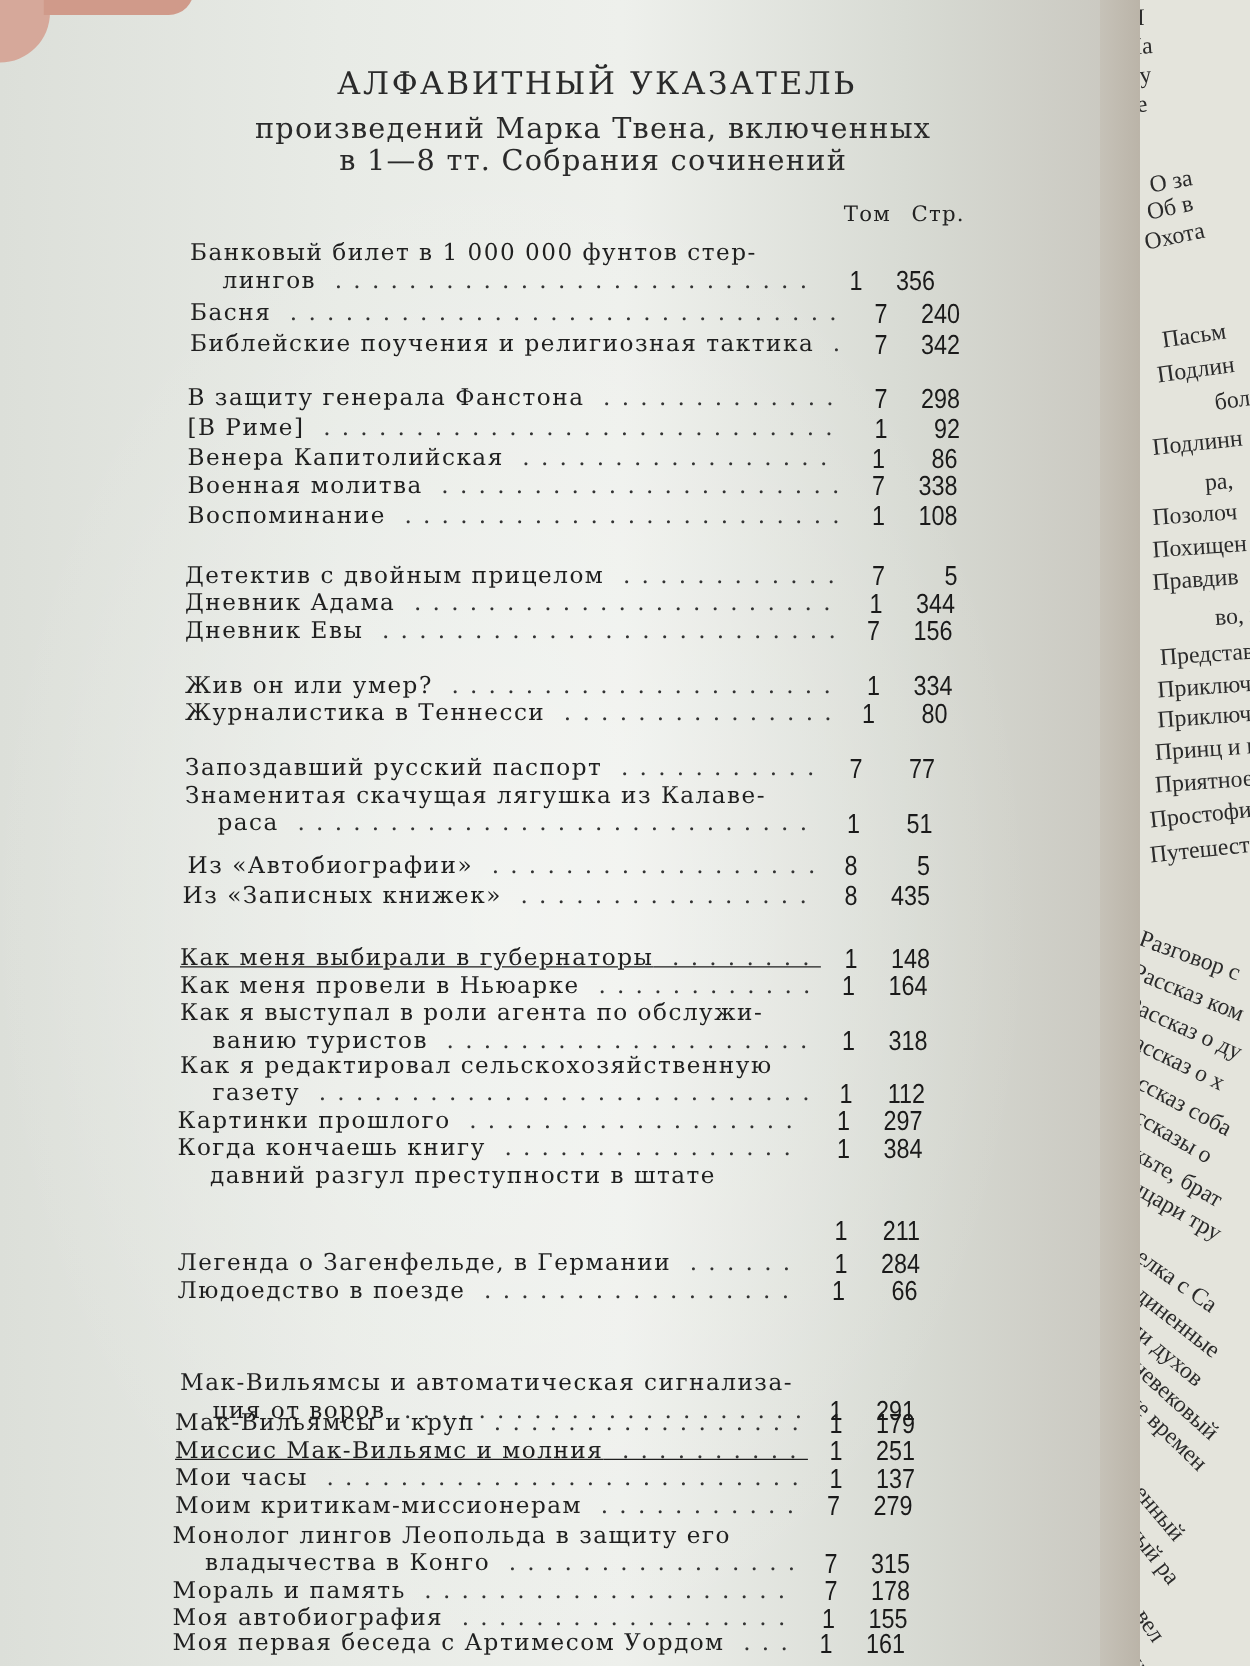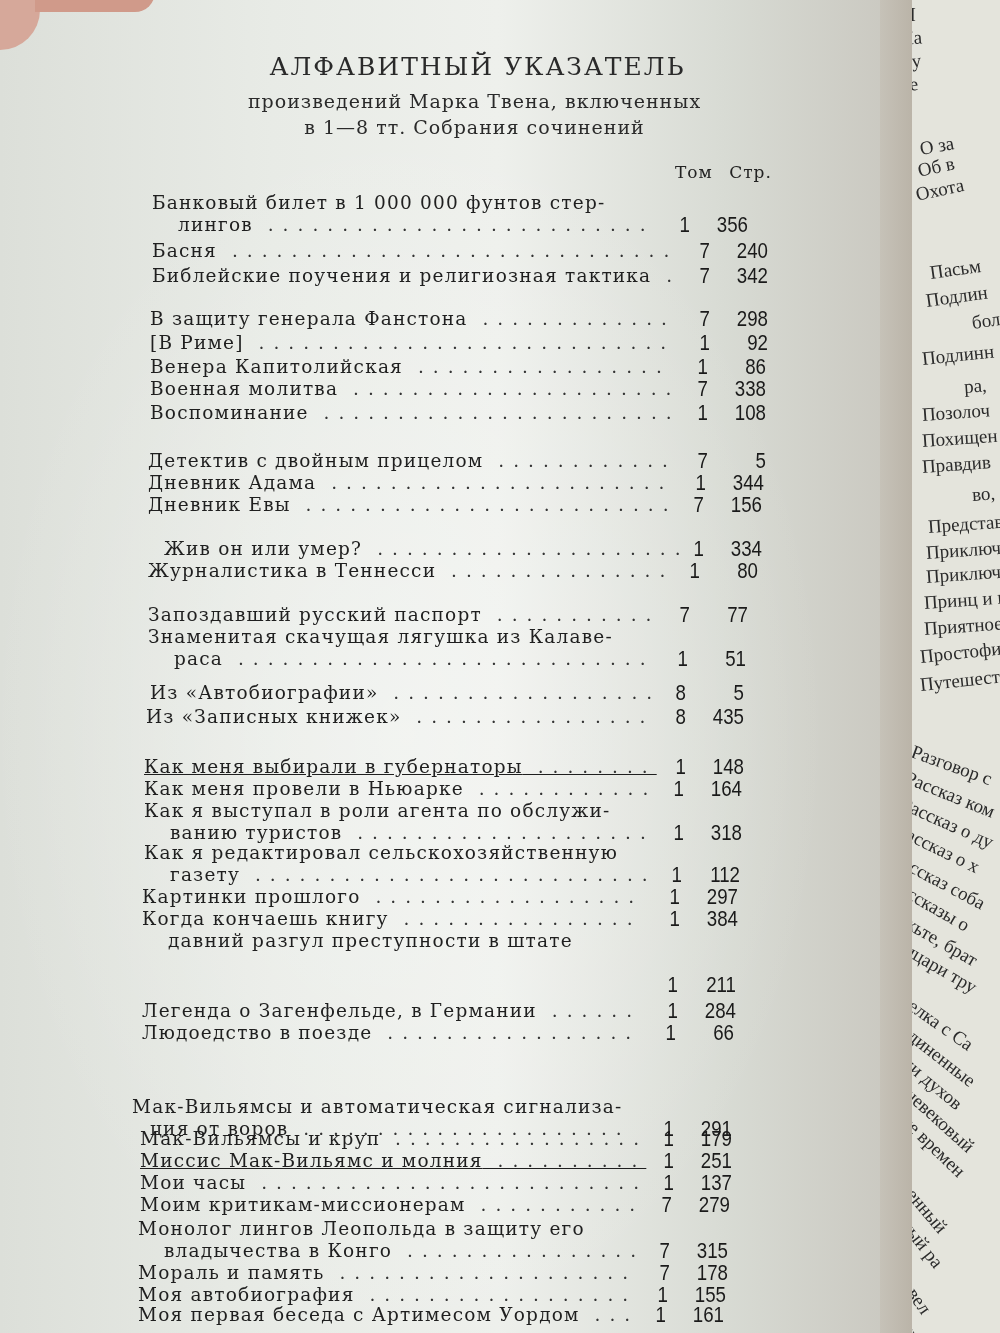--- a/index.html
+++ b/index.html
@@ -33,21 +33,21 @@
       position: absolute; left: 912px; top: 0; width: 100px; height: 1333px;
       background: #e4e4dc;
       overflow: hidden;
     }
     .right-line {
       position: absolute; white-space: nowrap; font-family: "Liberation Serif", serif;
       font-size: 19px; color: #2b2b2b; transform-origin: left center;
     }
     .header { position: absolute; left: 0; width: 905px; text-align: center; color: #2a2a2a; }
     .title { top: 52px; font-size: 25px; letter-spacing: 2px; left: 0; padding-left: 50px; box-sizing: border-box; }
-    .subtitle { font-size: 19px; letter-spacing: 1px; padding-left: 44px; box-sizing: border-box; }
+    .subtitle { font-size: 23px; letter-spacing: 1px; padding-left: 44px; box-sizing: border-box; }
     .sub1 { top: 90px; }
     .sub2 { top: 116px; }
     .col-head {
       position: absolute; top: 162px; left: 675px; font-size: 17px; color: #222; letter-spacing: 1px;
     }
     .col-head span { margin-right: 10px; }
     .entries { position: absolute; left: 0; top: 0; }
     .entry {
       position: absolute; font-size: 18.5px; color: #1f1f1f; letter-spacing: 1.2px; line-height: 22px;
     }
@@ -172,21 +172,21 @@
     <div class="entry" style="top: 472px; left: 148px;">
       <span class="line">Дневник Адама<span class="leader"> .......................</span></span>
     </div>
     <div class="num vol" style="top: 470px; left: 686px;">1</div>
     <div class="num pg" style="top: 470px; left: 704px;">344</div>
     <div class="entry" style="top: 494px; left: 148px;">
       <span class="line">Дневник Евы<span class="leader"> .........................</span></span>
     </div>
     <div class="num vol" style="top: 492px; left: 684px;">7</div>
     <div class="num pg" style="top: 492px; left: 702px;">156</div>
-    <div class="entry" style="top: 538px; left: 148px; margin-left: 16px;">
+    <div class="entry" style="top: 538px; left: 148px;">
       <span class="line">Жив он или умер?<span class="leader"> .....................</span></span>
     </div>
     <div class="num vol" style="top: 536px; left: 684px;">1</div>
     <div class="num pg" style="top: 536px; left: 702px;">334</div>
     <div class="entry" style="top: 560px; left: 148px;">
       <span class="line">Журналистика в Теннесси<span class="leader"> ...............</span></span>
     </div>
     <div class="num vol" style="top: 558px; left: 680px;">1</div>
     <div class="num pg" style="top: 558px; left: 698px;">80</div>
     <div class="entry" style="top: 604px; left: 148px;">
@@ -250,21 +250,21 @@
     <div class="entry" style="top: 1000px; left: 142px;">
       <span class="line">Легенда о Загенфельде, в Германии<span class="leader"> ......</span></span>
     </div>
     <div class="num vol" style="top: 998px; left: 658px;">1</div>
     <div class="num pg" style="top: 998px; left: 676px;">284</div>
     <div class="entry" style="top: 1022px; left: 142px;">
       <span class="line">Людоедство в поезде<span class="leader"> .................</span></span>
     </div>
     <div class="num vol" style="top: 1020px; left: 656px;">1</div>
     <div class="num pg" style="top: 1020px; left: 674px;">66</div>
-    <div class="entry" style="top: 1096px; left: 124px; text-align: center;">
+    <div class="entry" style="top: 1096px; left: 144px;">
       <span class="line">Мак-Вильямсы и автоматическая сигнализа-</span>
       <span class="line indent">ция от воров<span class="leader"> ......................</span></span>
     </div>
     <div class="num vol" style="top: 1116px; left: 654px;">1</div>
     <div class="num pg" style="top: 1116px; left: 672px;">291</div>
     <div class="entry" style="top: 1128px; left: 140px;">
       <span class="line">Мак-Вильямсы и круп<span class="leader"> .................</span></span>
     </div>
     <div class="num vol" style="top: 1126px; left: 654px;">1</div>
     <div class="num pg" style="top: 1126px; left: 672px;">179</div>

